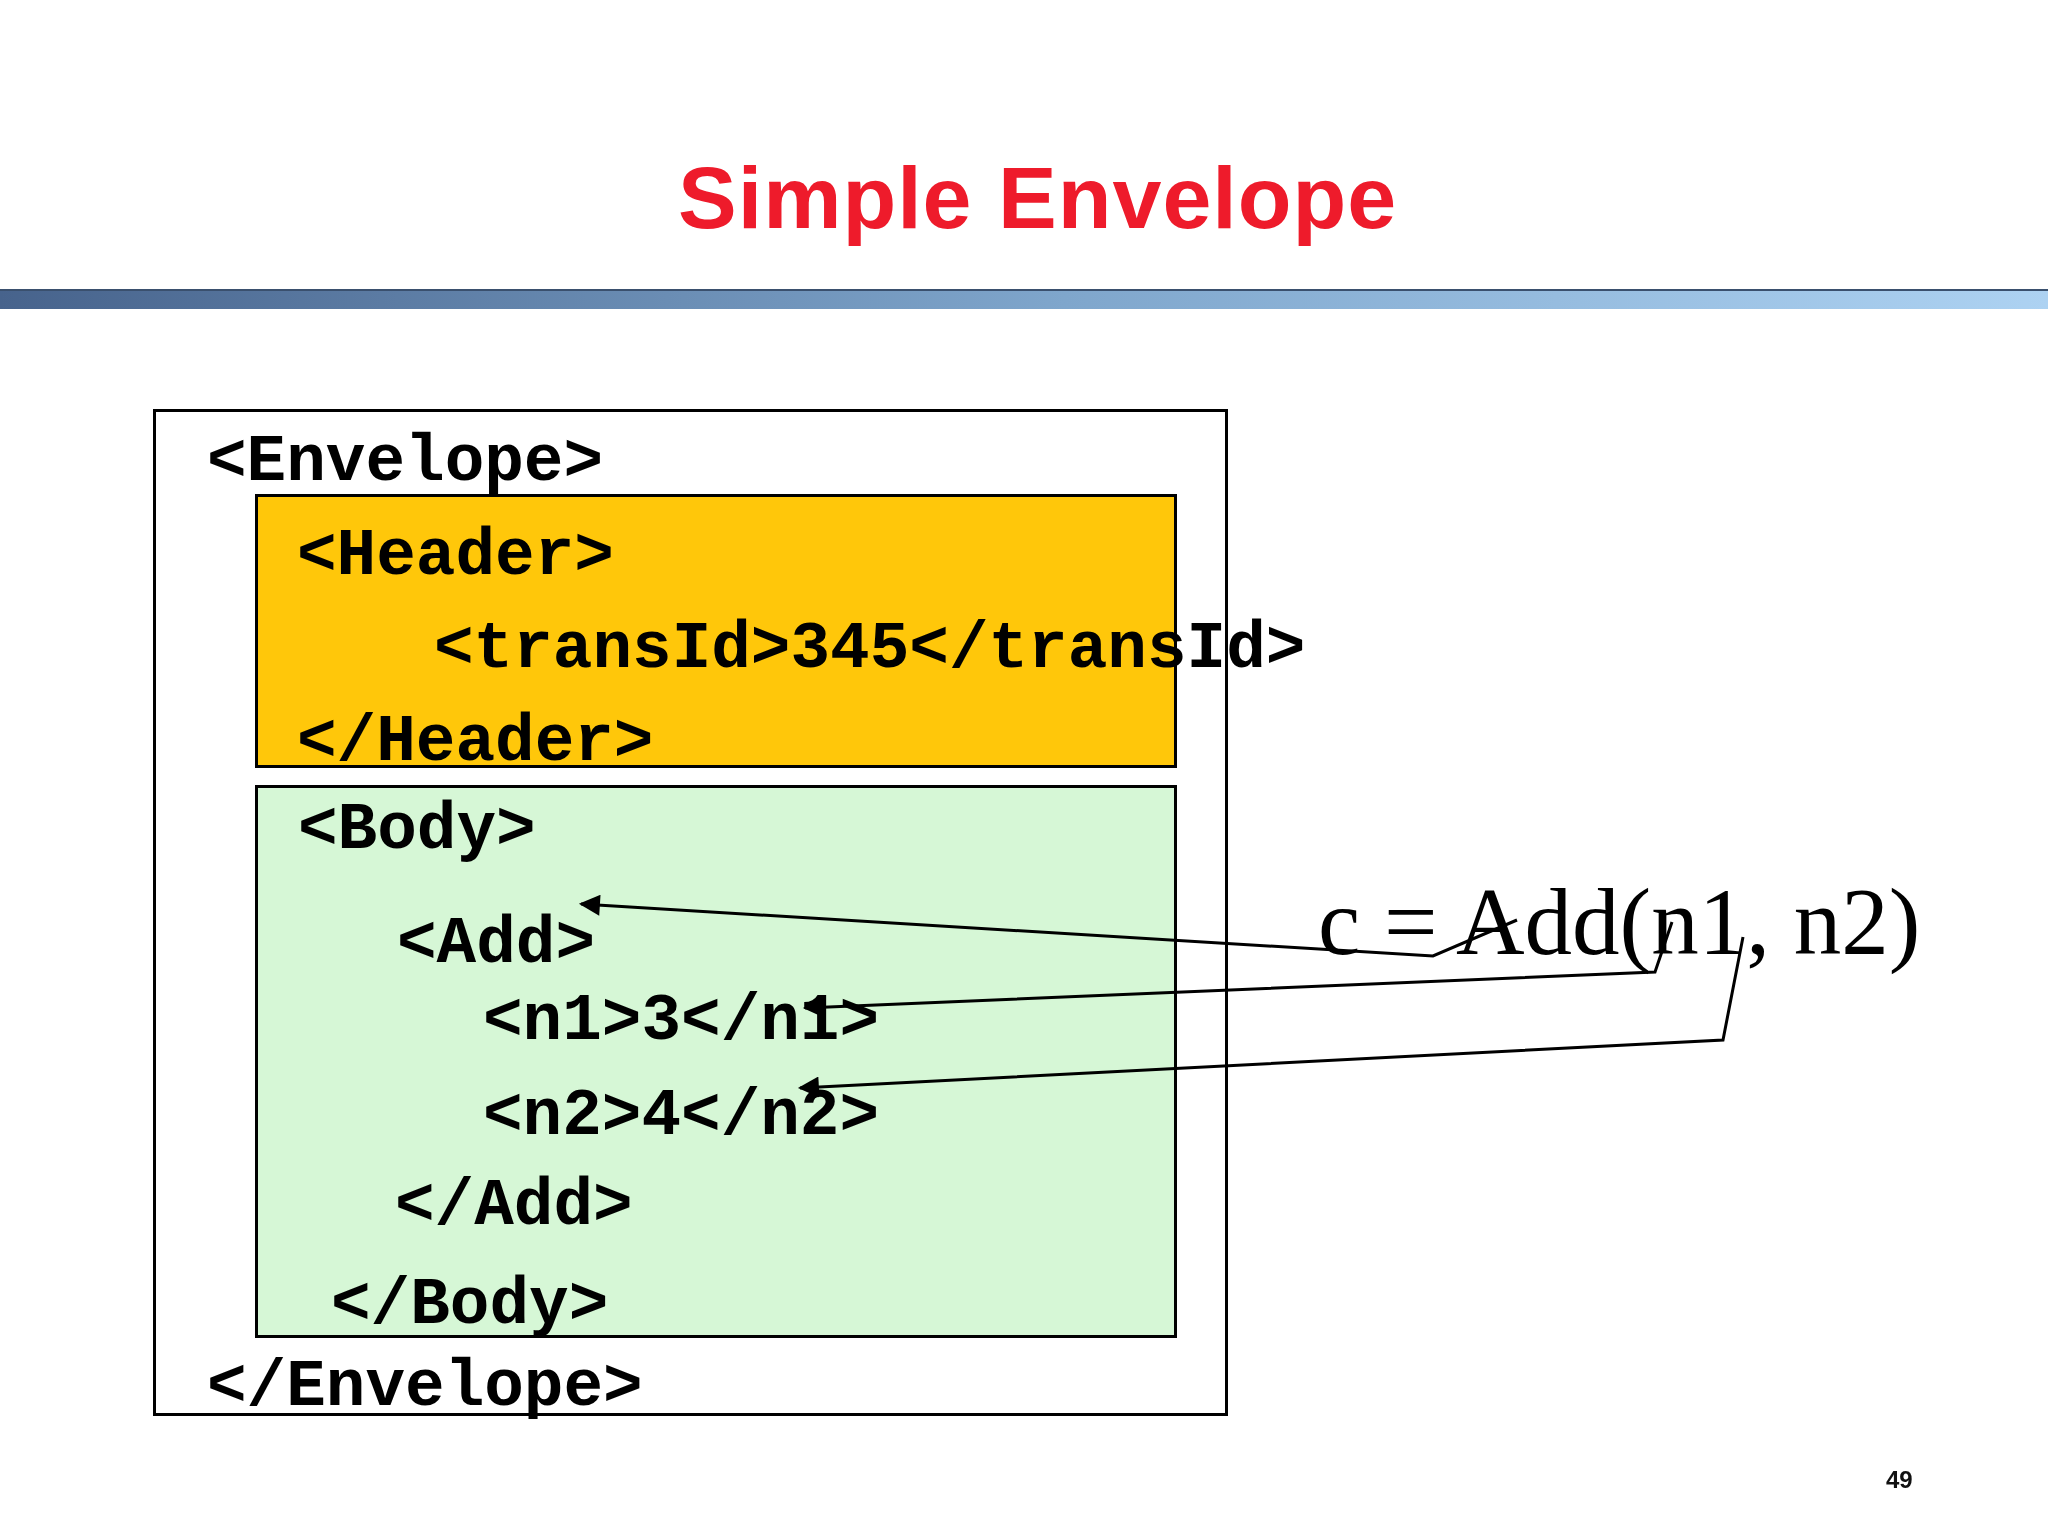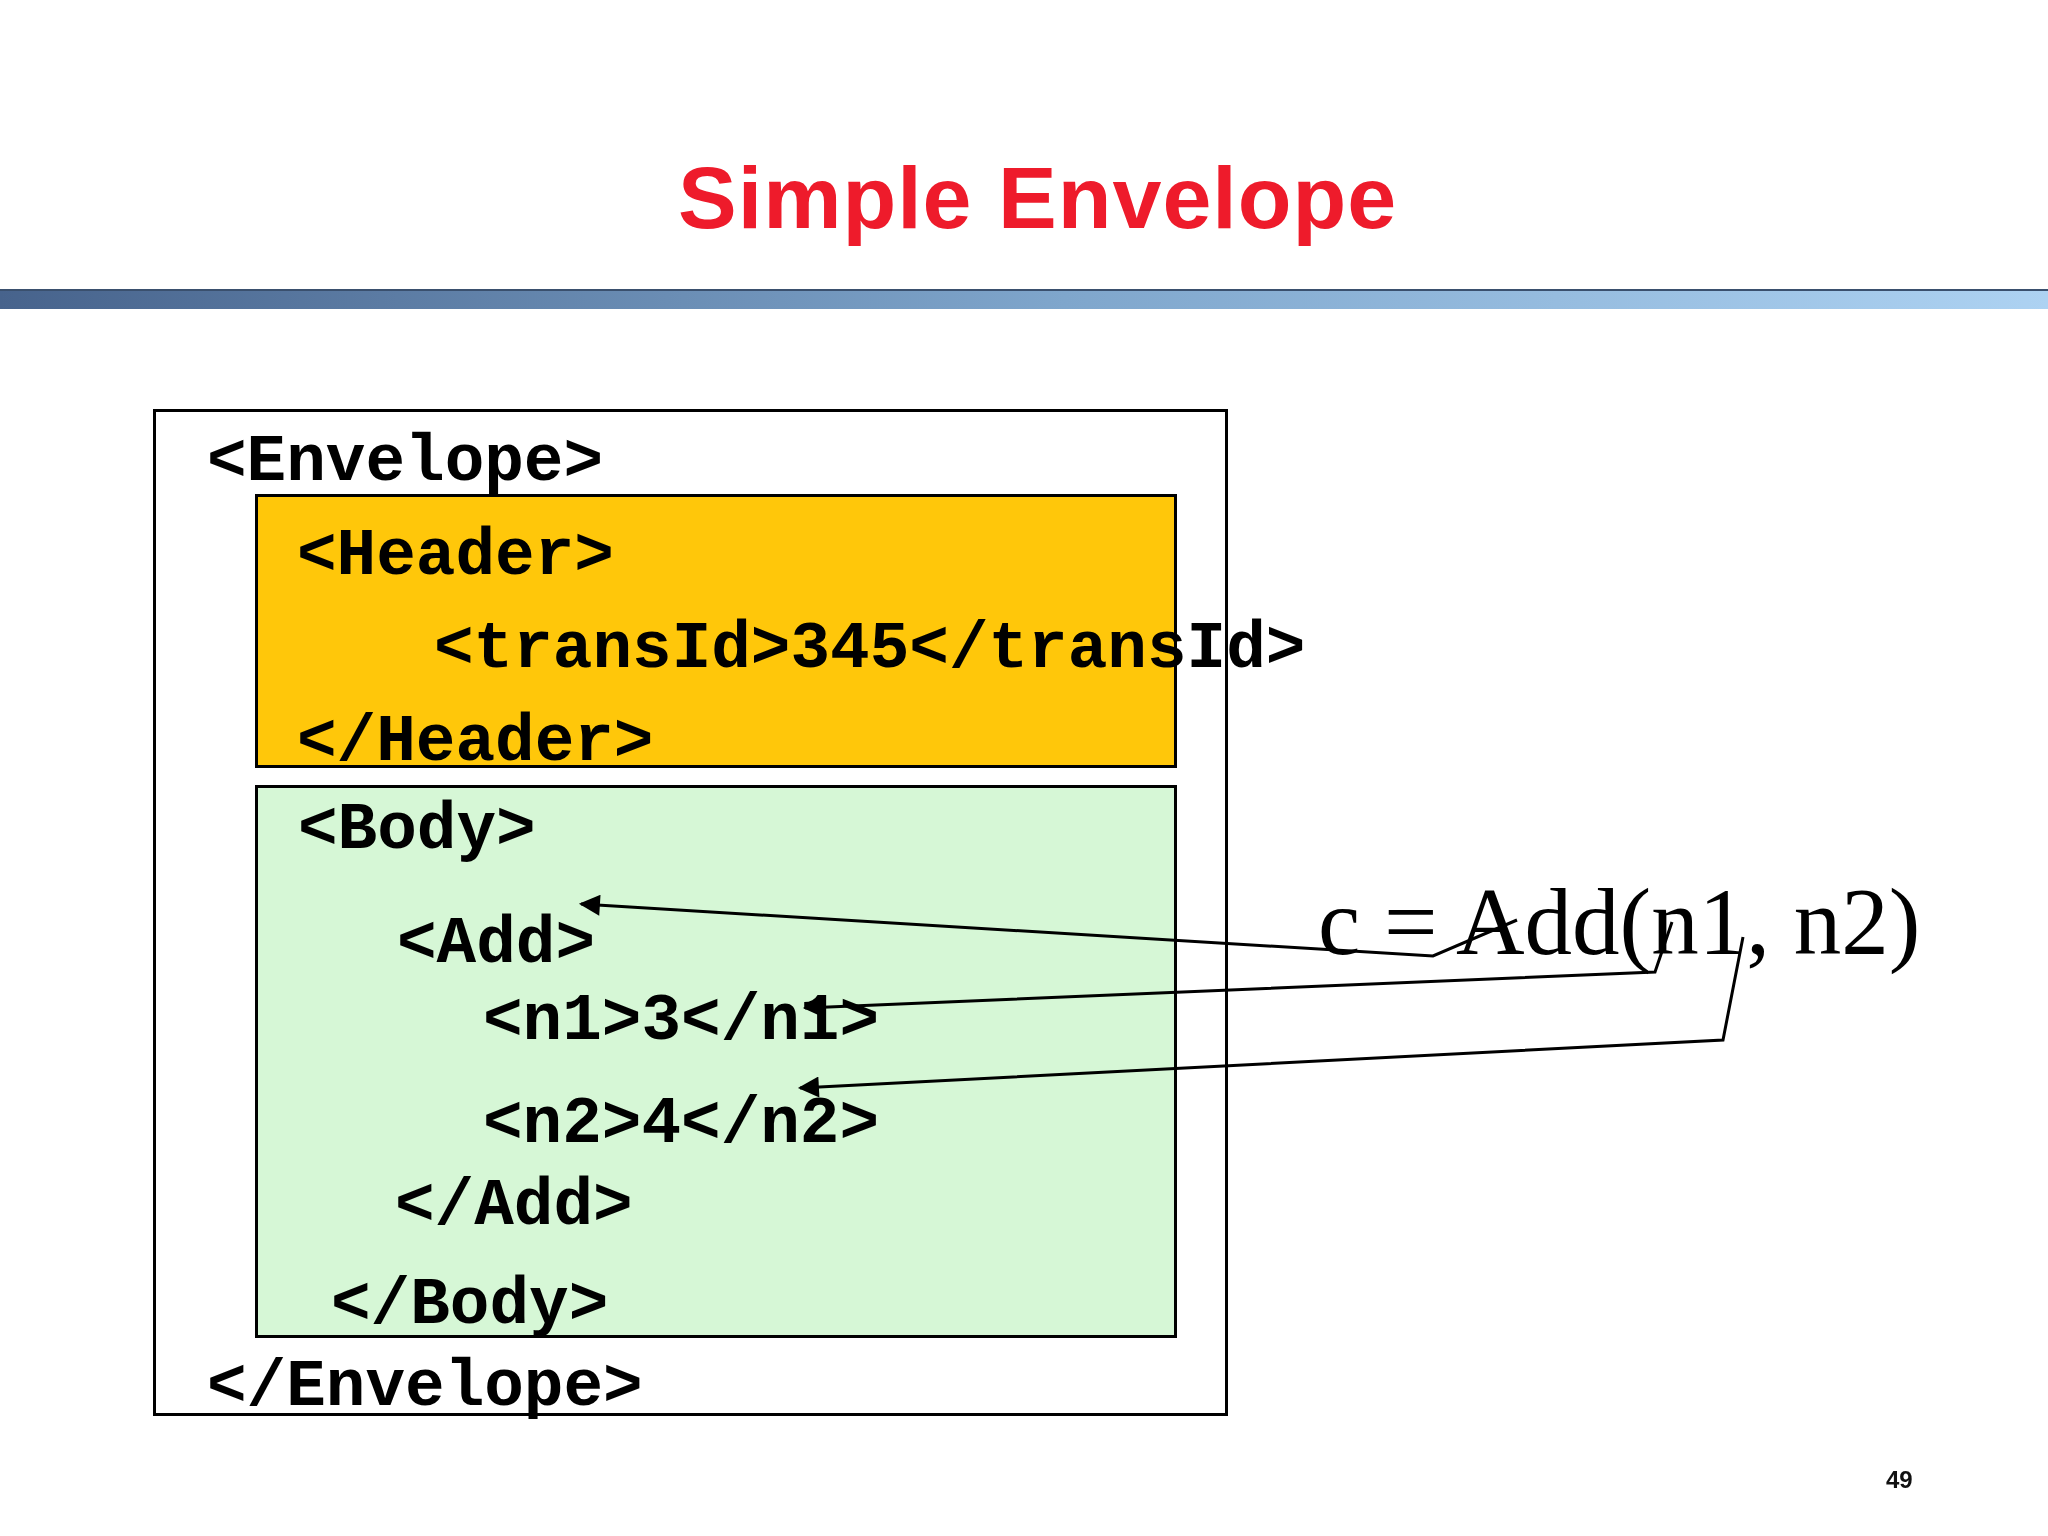--- a/index.html
+++ b/index.html
@@ -38,21 +38,21 @@
     font-family:"Liberation Mono",monospace;font-weight:bold;
     font-size:66px;line-height:54px;color:#000;white-space:pre;
   }
   .l-env-open   {left:207px;top:436px;}
   .l-header-open{left:297px;top:530px;}
   .l-transid    {left:395px;top:623px;margin-left:39px;}
   .l-header-close{left:297px;top:716px;}
   .l-body-open  {left:298px;top:804px;}
   .l-add-open   {left:397px;top:898px;margin-top:20px;}
   .l-n1         {left:483px;top:995px;}
-  .l-n2         {left:483px;top:1090px;margin-top:8px;}
+  .l-n2         {left:483px;top:1090px;}
   .l-add-close  {left:395px;top:1180px;}
   .l-body-close {left:298px;top:1279px;margin-left:33px;}
   .l-env-close  {left:207px;top:1361px;}
   
   .equation{
     position:absolute;left:1318px;top:828px;
     font-family:"Liberation Serif","DejaVu Serif",serif;
     font-size:95px;line-height:95px;color:#000;white-space:nowrap;margin-top:47px;
   }
   

